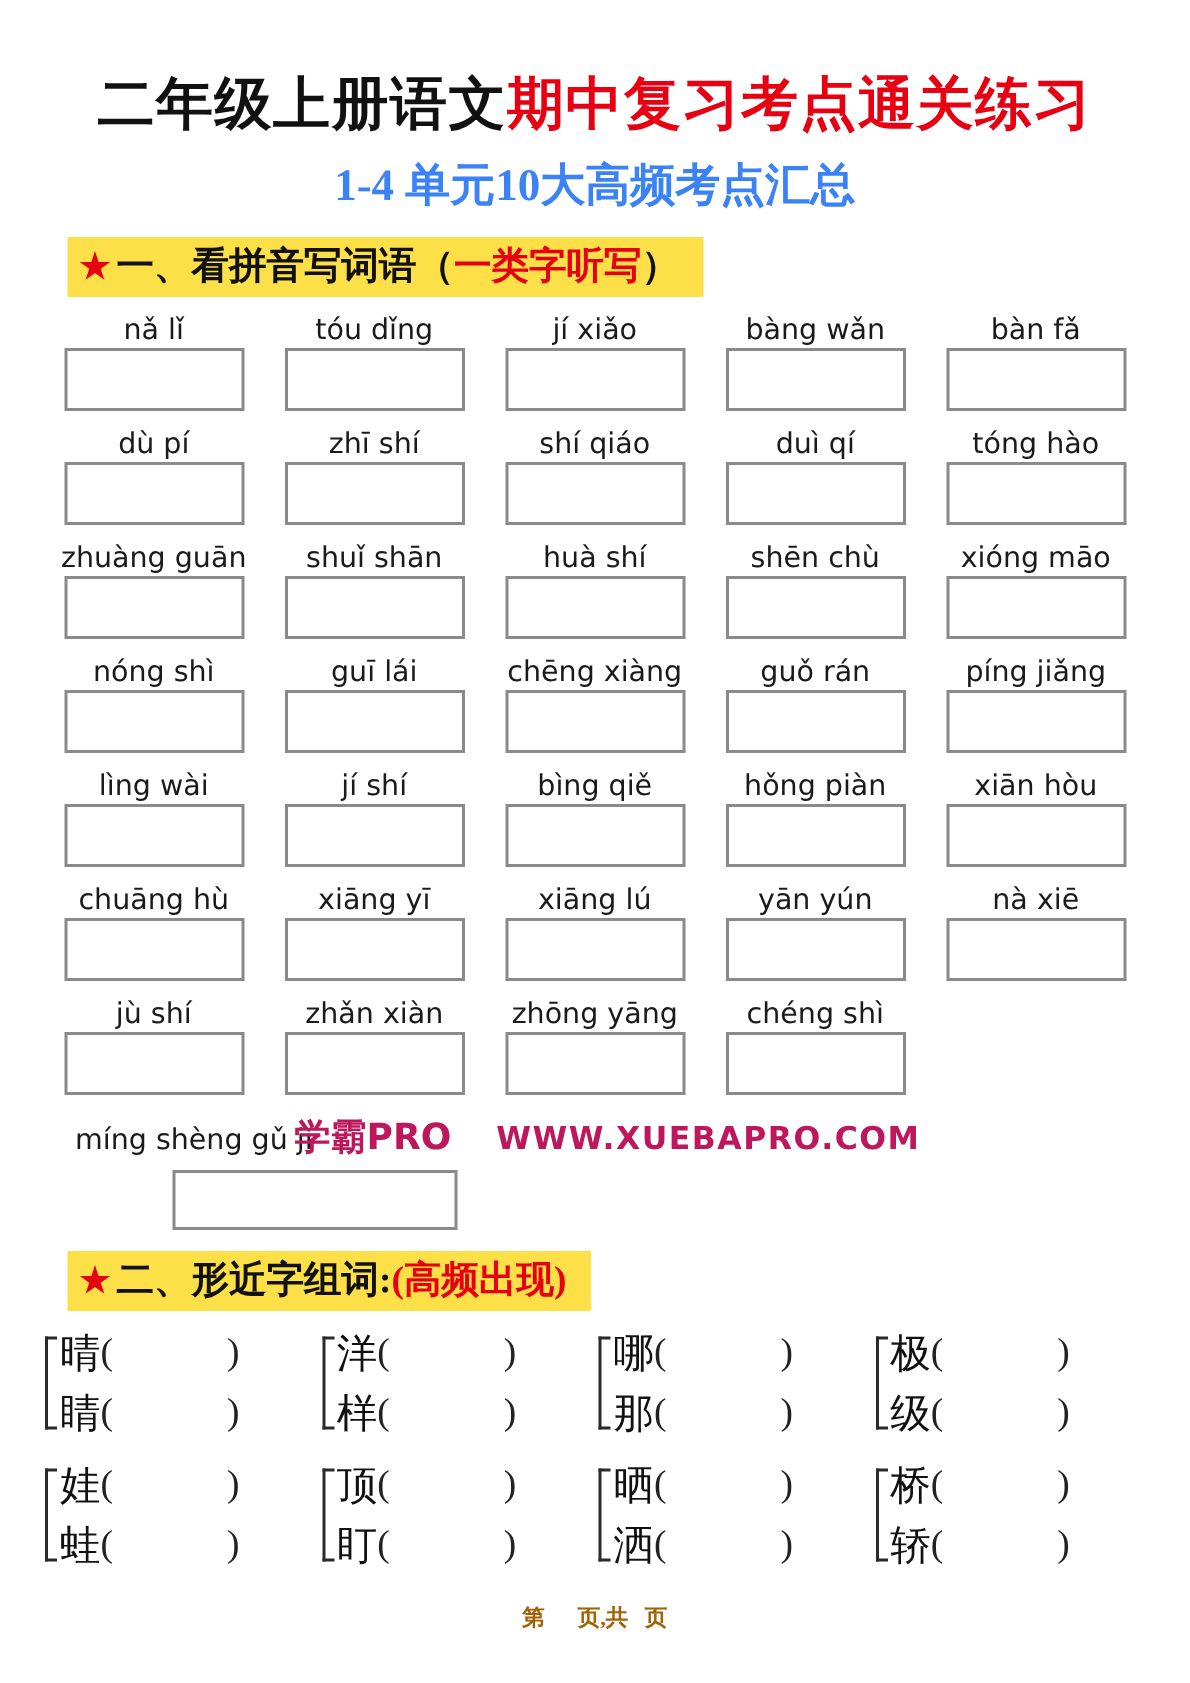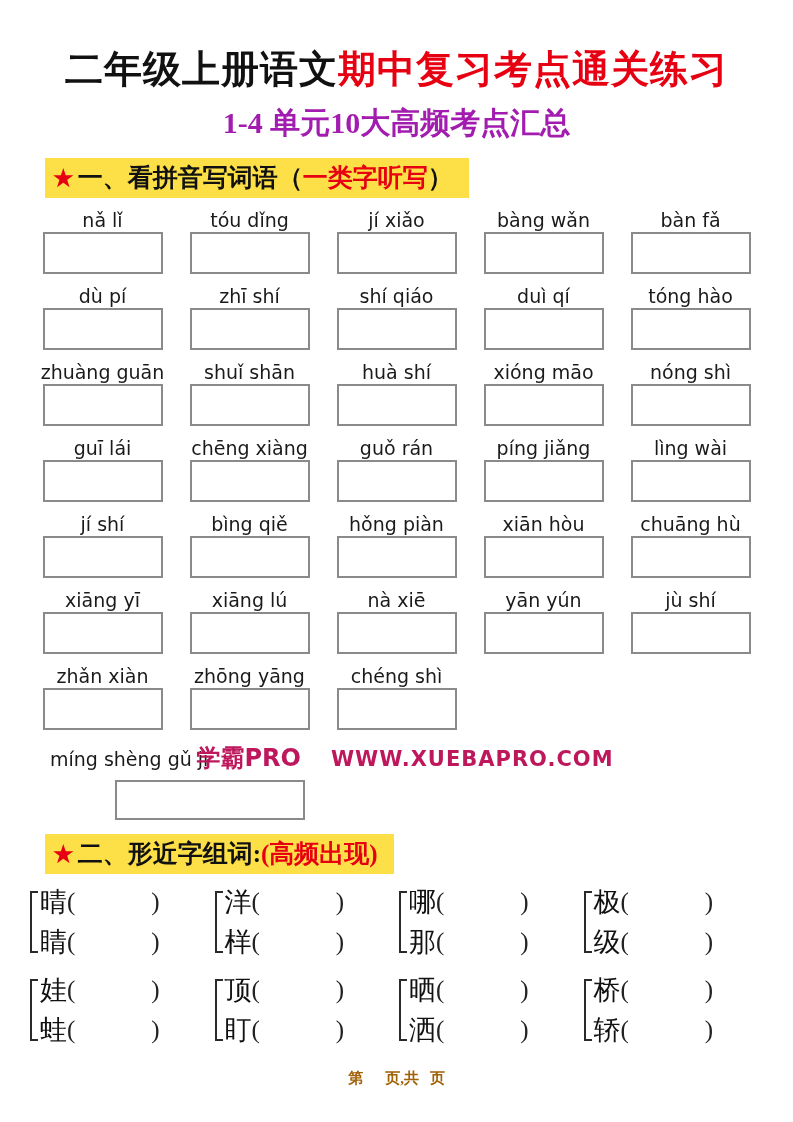--- a/index.html
+++ b/index.html
@@ -20,21 +20,21 @@
     font-weight: bold;
     letter-spacing: 1px;
     white-space: nowrap;
   }
   .title .red { color: #e60012; }
   .subtitle {
     margin-top: 8px;
     text-align: center;
     font-size: 30px;
     font-weight: bold;
-    color: #a21caf;
+    color: #3b82f6;
   }
   .section-bar {
     display: inline-block;
     margin: 14px 0 0 45px;
     background: #fde047;
     padding: 5px 16px 5px 8px;
     font-size: 25px;
     font-weight: bold;
     line-height: 1.2;
   }
@@ -166,20 +166,24 @@
         <div class="writebox"></div>
       </div>
     <div class="cell">
         <div class="pinyin">shuǐ shān</div>
         <div class="writebox"></div>
       </div>
     <div class="cell">
         <div class="pinyin">huà shí</div>
         <div class="writebox"></div>
       </div>
+    <div class="cell">
+        <div class="pinyin">shēn chù</div>
+        <div class="writebox"></div>
+      </div>
 
     <div class="cell">
         <div class="pinyin">xióng māo</div>
         <div class="writebox"></div>
       </div>
     <div class="cell">
         <div class="pinyin">nóng shì</div>
         <div class="writebox"></div>
       </div>
     <div class="cell">
@@ -226,26 +230,26 @@
       </div>
     <div class="cell">
         <div class="pinyin">xiāng yī</div>
         <div class="writebox"></div>
       </div>
     <div class="cell">
         <div class="pinyin">xiāng lú</div>
         <div class="writebox"></div>
       </div>
     <div class="cell">
+        <div class="pinyin">yān yún</div>
+        <div class="writebox"></div>
+      </div>
+
+    <div class="cell">
         <div class="pinyin">nà xiē</div>
-        <div class="writebox"></div>
-      </div>
-
-    <div class="cell">
-        <div class="pinyin">yān yún</div>
         <div class="writebox"></div>
       </div>
     <div class="cell">
         <div class="pinyin">jù shí</div>
         <div class="writebox"></div>
       </div>
     <div class="cell">
         <div class="pinyin">zhǎn xiàn</div>
         <div class="writebox"></div>
       </div>

